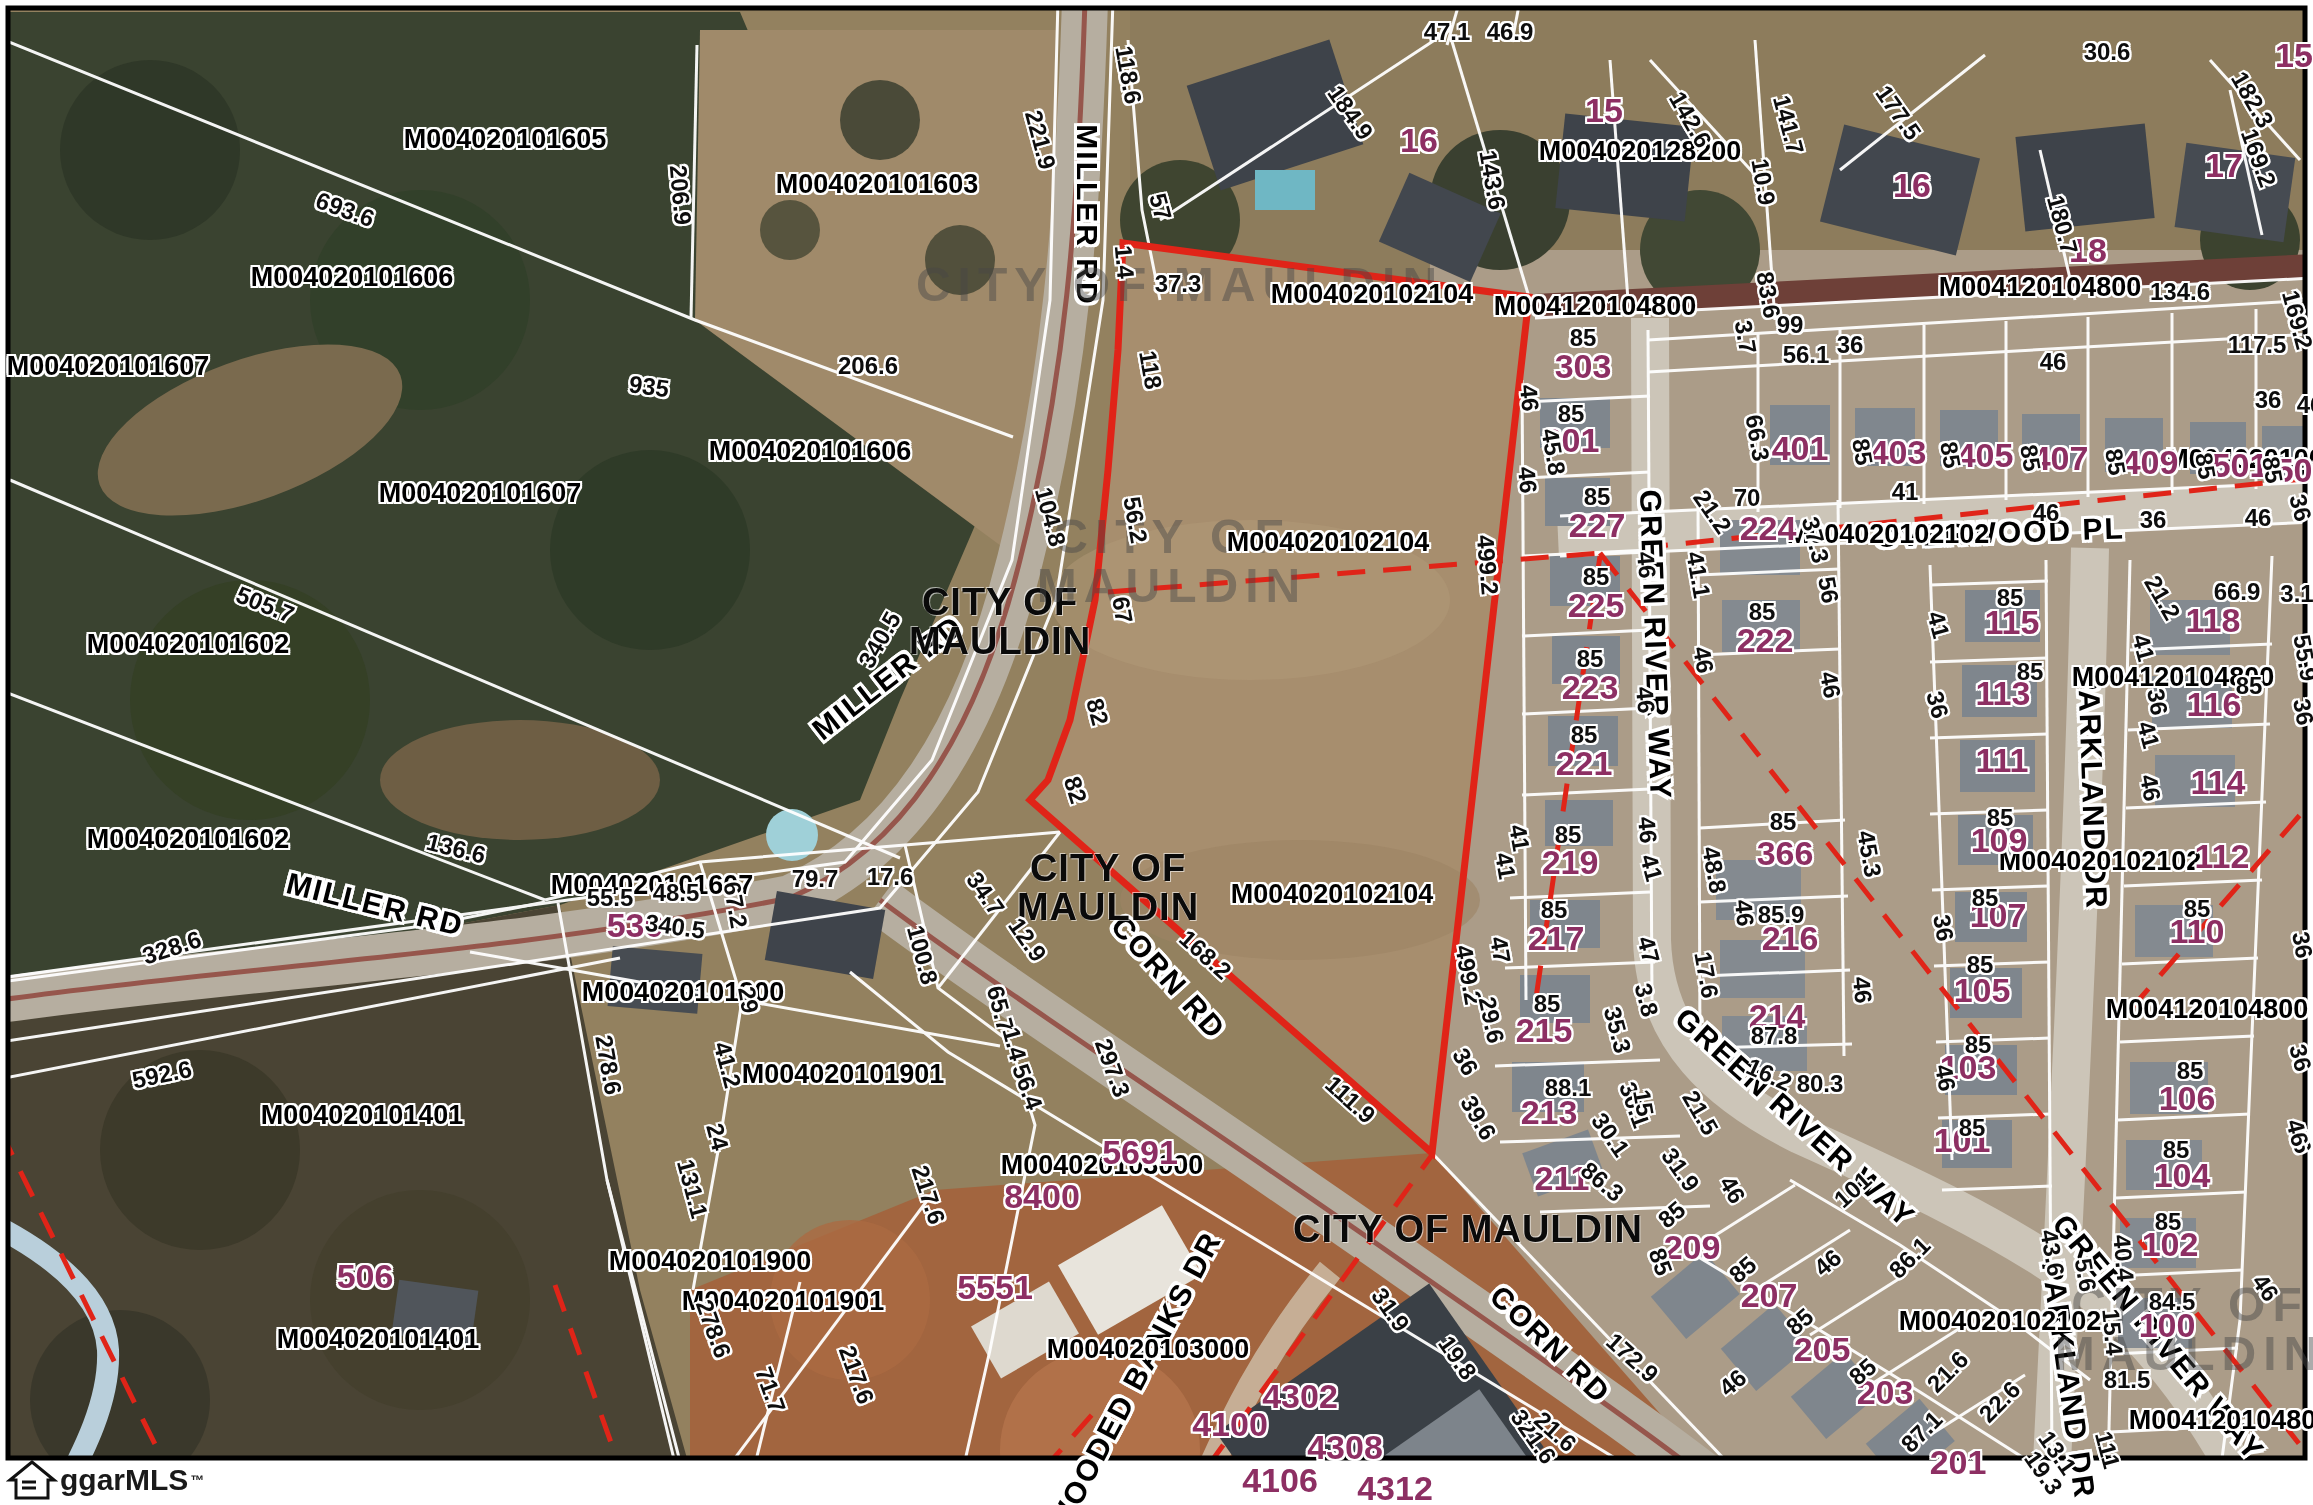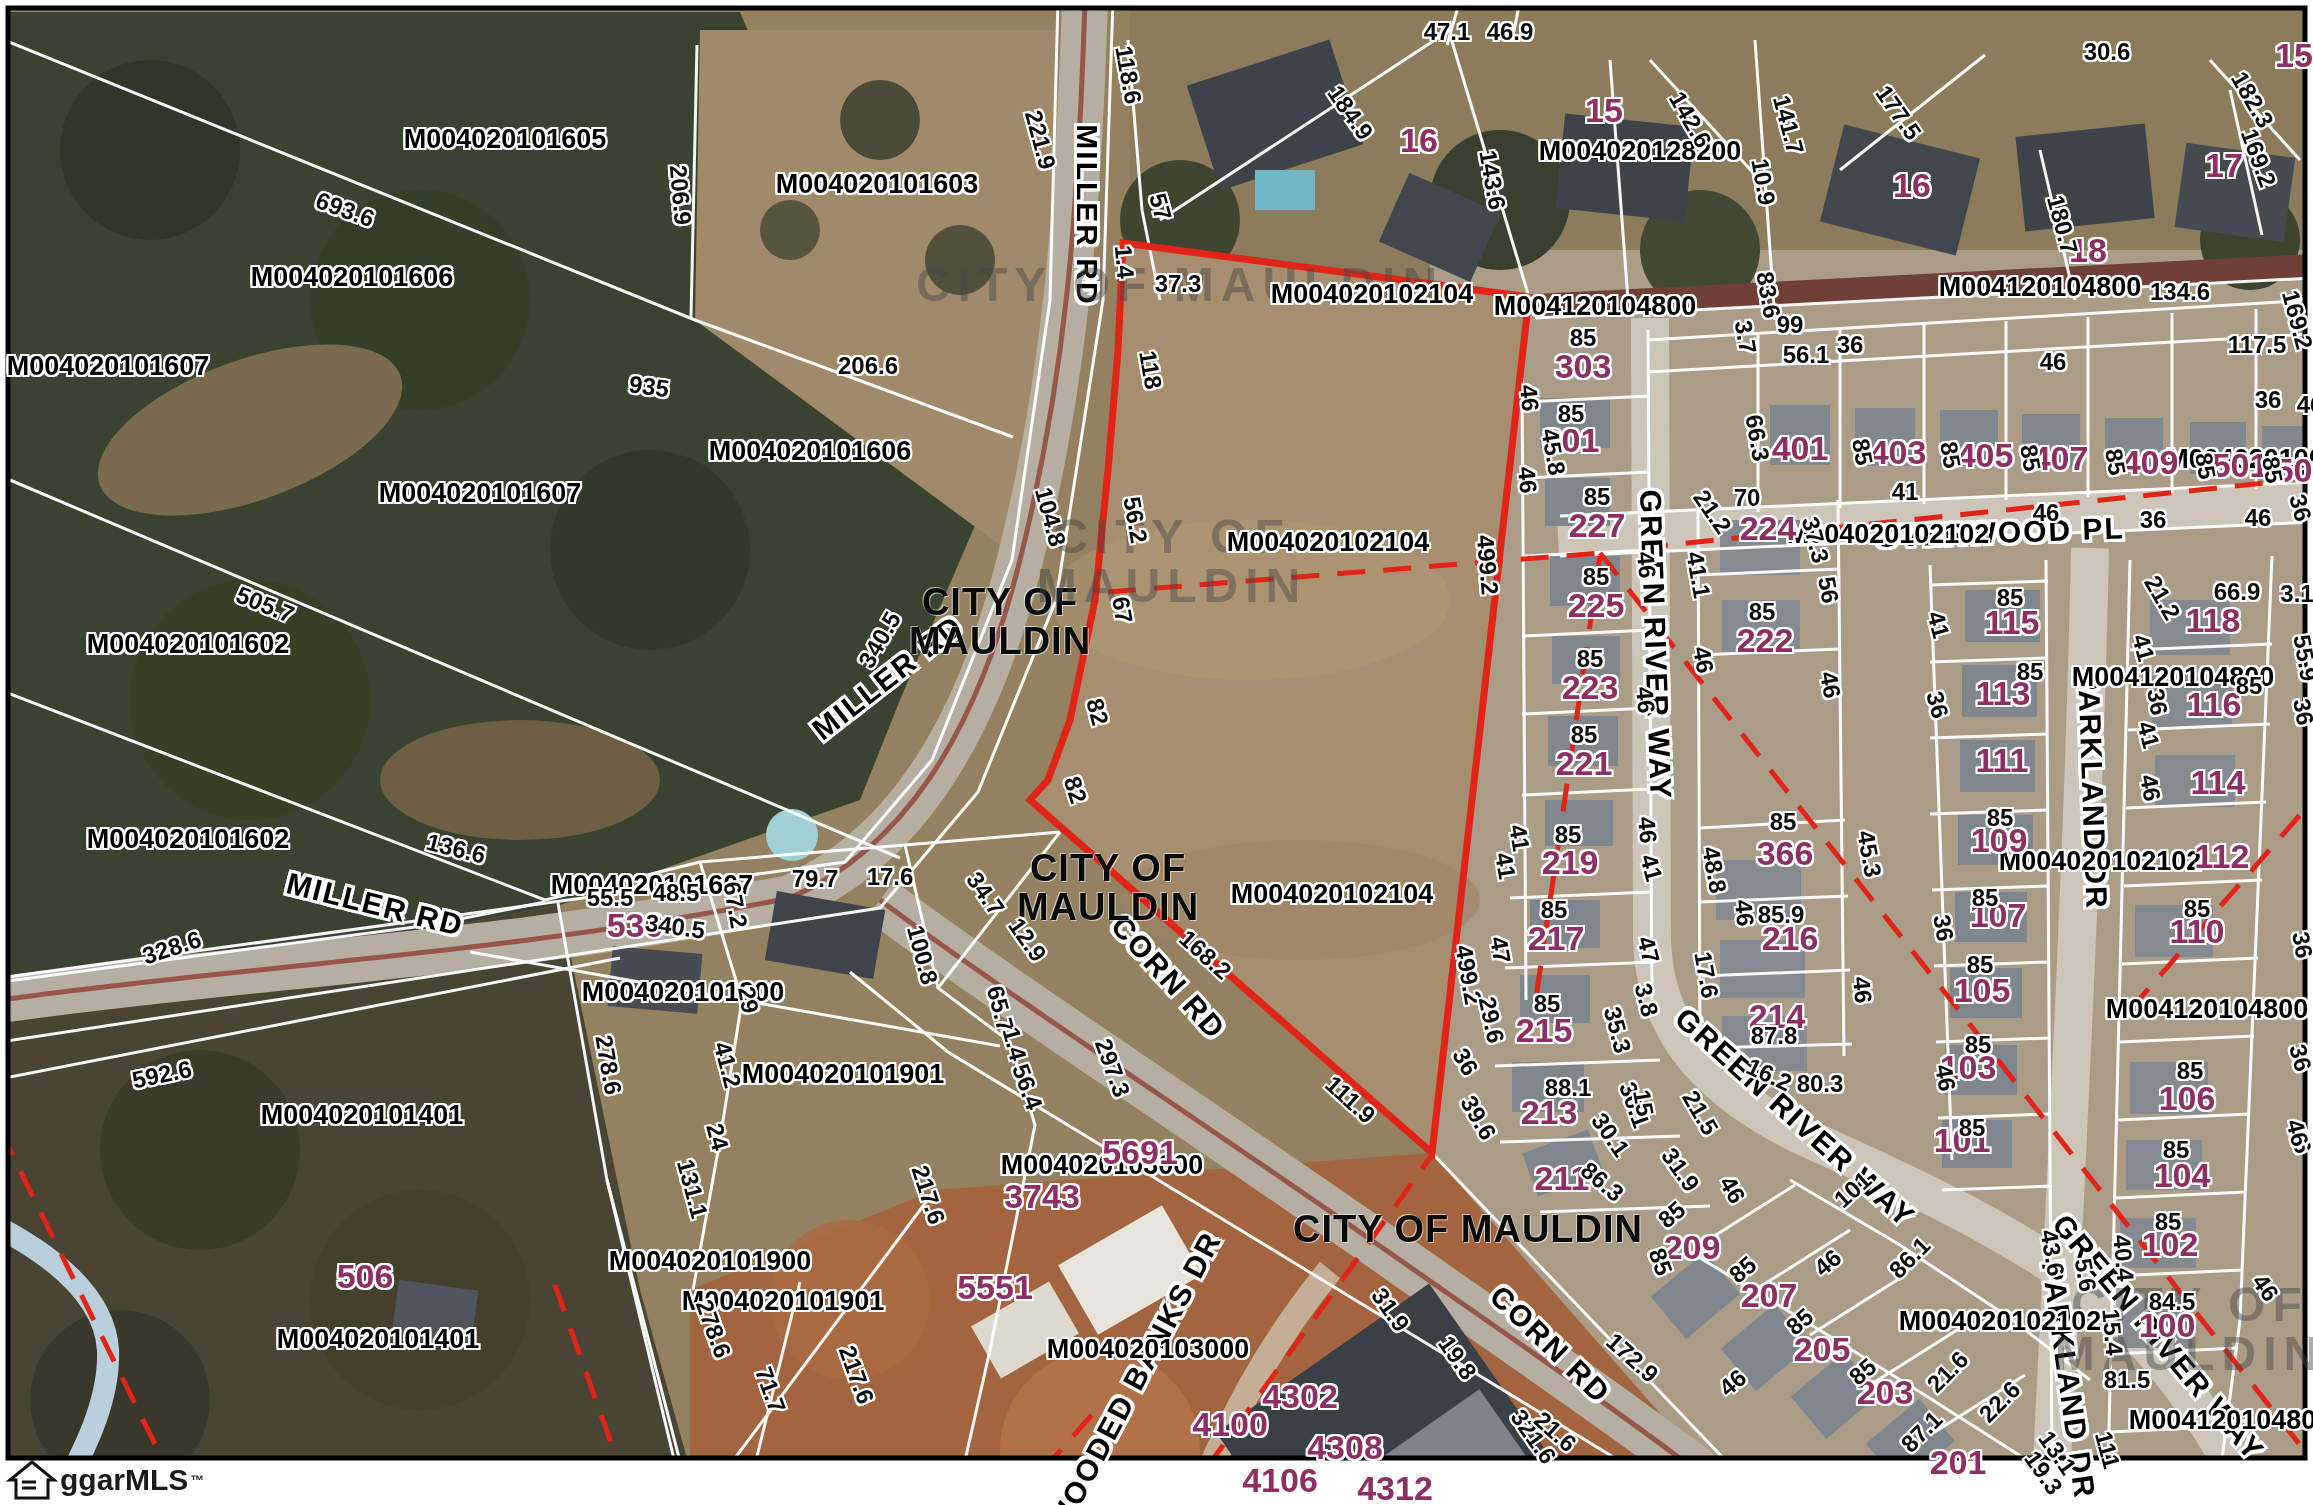--- a/index.html
+++ b/index.html
@@ -359,21 +359,21 @@
       <div class="lbl lot" style="left: 2218px; top: 782px; transform: translate(-50%, -50%) rotate(0deg);">114</div>
       <div class="lbl lot" style="left: 2222px; top: 856px; transform: translate(-50%, -50%) rotate(0deg);">112</div>
       <div class="lbl lot" style="left: 2197px; top: 931px; transform: translate(-50%, -50%) rotate(0deg);">110</div>
       <div class="lbl lot" style="left: 2187px; top: 1098px; transform: translate(-50%, -50%) rotate(0deg);">106</div>
       <div class="lbl lot" style="left: 2182px; top: 1175px; transform: translate(-50%, -50%) rotate(0deg);">104</div>
       <div class="lbl lot" style="left: 2170px; top: 1244px; transform: translate(-50%, -50%) rotate(0deg);">102</div>
       <div class="lbl lot" style="left: 2167px; top: 1325px; transform: translate(-50%, -50%) rotate(0deg);">100</div>
       <div class="lbl lot" style="left: 635px; top: 925px; transform: translate(-50%, -50%) rotate(0deg);">530</div>
       <div class="lbl lot" style="left: 365px; top: 1276px; transform: translate(-50%, -50%) rotate(0deg);">506</div>
       <div class="lbl lot" style="left: 1140px; top: 1152px; transform: translate(-50%, -50%) rotate(0deg);">5691</div>
-      <div class="lbl lot" style="left: 1042px; top: 1196px; transform: translate(-50%, -50%) rotate(0deg);">3743</div>
+      <div class="lbl lot" style="left: 1042px; top: 1196px; transform: translate(-50%, -50%) rotate(0deg);">8400</div>
       <div class="lbl lot" style="left: 995px; top: 1287px; transform: translate(-50%, -50%) rotate(0deg);">5551</div>
       <div class="lbl lot" style="left: 1230px; top: 1424px; transform: translate(-50%, -50%) rotate(0deg);">4100</div>
       <div class="lbl lot" style="left: 1300px; top: 1396px; transform: translate(-50%, -50%) rotate(0deg);">4302</div>
       <div class="lbl lot" style="left: 1345px; top: 1447px; transform: translate(-50%, -50%) rotate(0deg);">4308</div>
       <div class="lbl lot" style="left: 1280px; top: 1480px; transform: translate(-50%, -50%) rotate(0deg);">4106</div>
       <div class="lbl lot" style="left: 1395px; top: 1488px; transform: translate(-50%, -50%) rotate(0deg);">4312</div>
       <div class="lbl dim" style="left: 1447px; top: 32px; transform: translate(-50%, -50%) rotate(0deg);">47.1</div>
       <div class="lbl dim" style="left: 1510px; top: 32px; transform: translate(-50%, -50%) rotate(0deg);">46.9</div>
       <div class="lbl dim" style="left: 345px; top: 210px; transform: translate(-50%, -50%) rotate(20deg);">693.6</div>
       <div class="lbl dim" style="left: 680px; top: 195px; transform: translate(-50%, -50%) rotate(85deg);">206.9</div>

